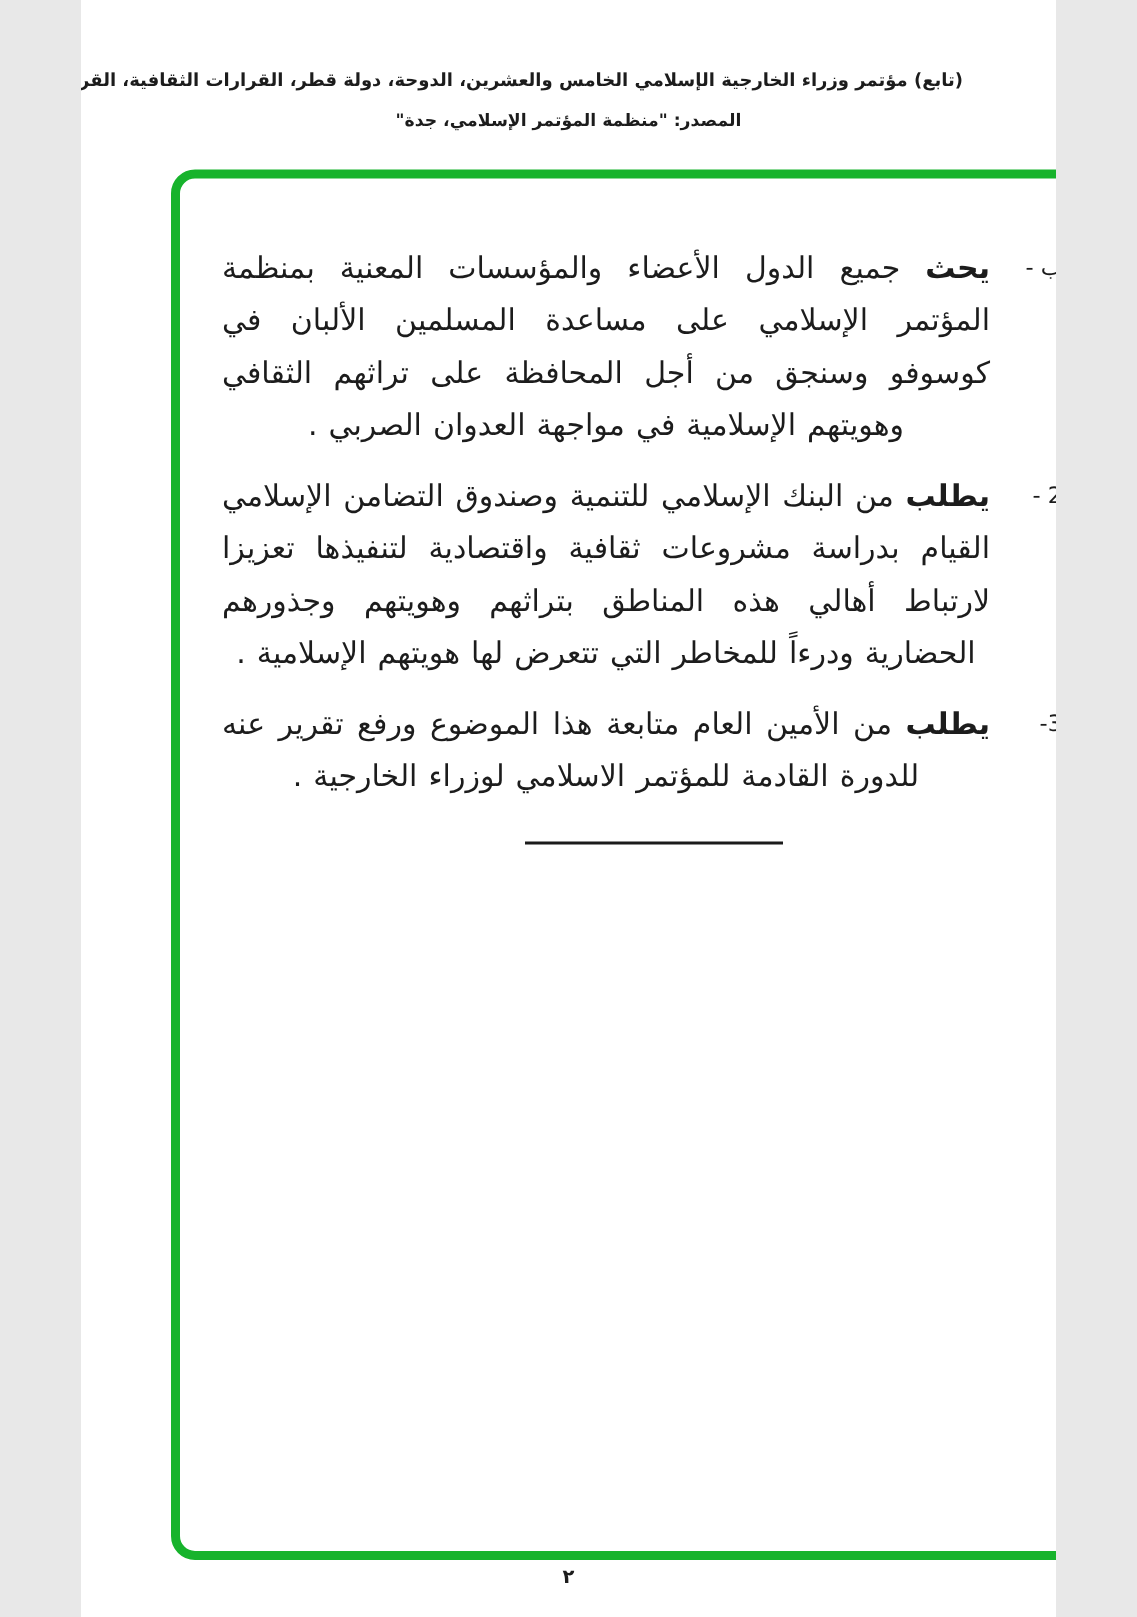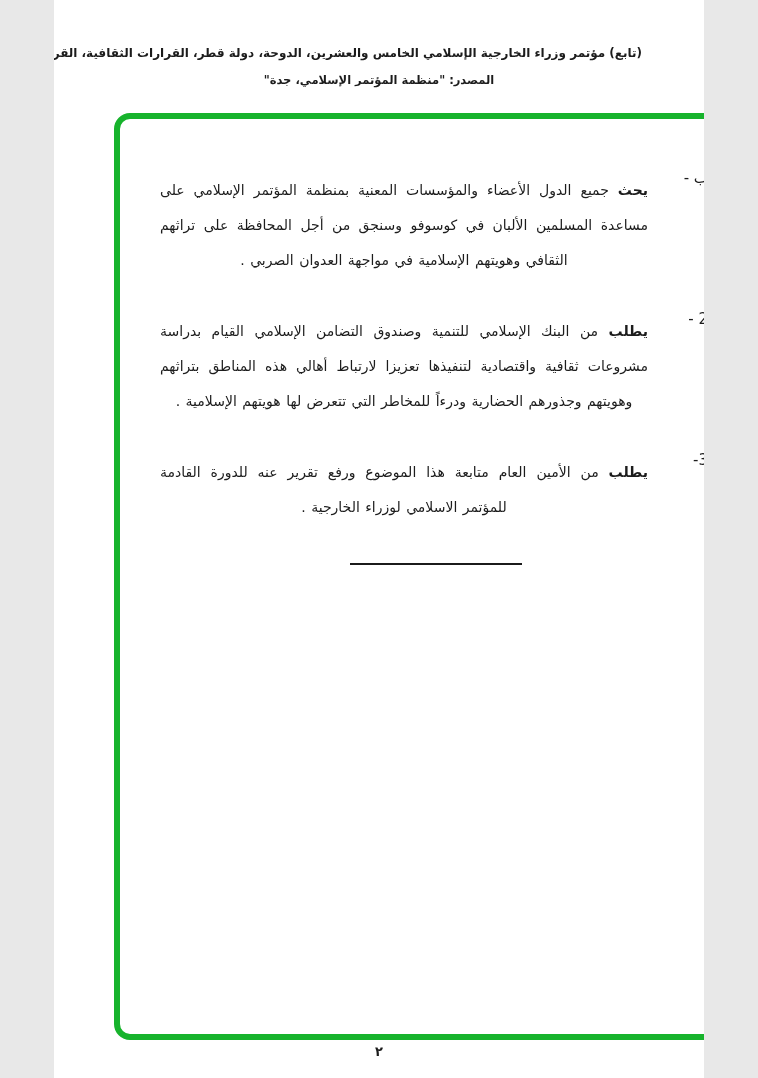--- a/index.html
+++ b/index.html
@@ -63,22 +63,22 @@
     margin-bottom: 12px;
   }
   .marker {
     flex: 0 0 48px;
     font-size: 15px;
     line-height: 35px;
     text-align: right;
   }
   .itext {
     flex: 1;
-    margin: 12px;
-    font-size: 14px;
+    margin: 0;
+    font-size: 20px;
     line-height: 35px;
     text-align: justify;
     text-align-last: center;
     word-spacing: 1px;
   }
   .lead {
     font-weight: bold;
   }
   .separator {
     margin: 26px auto 0;

